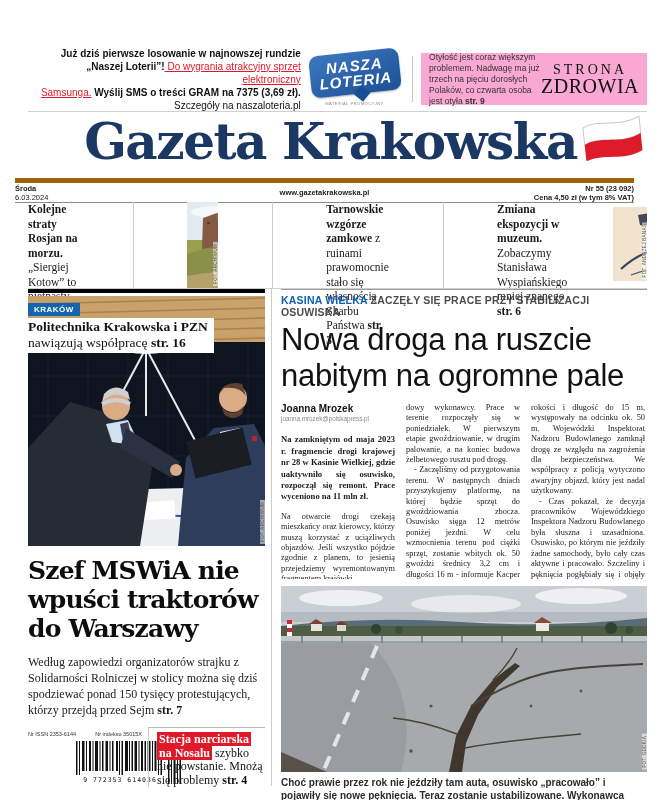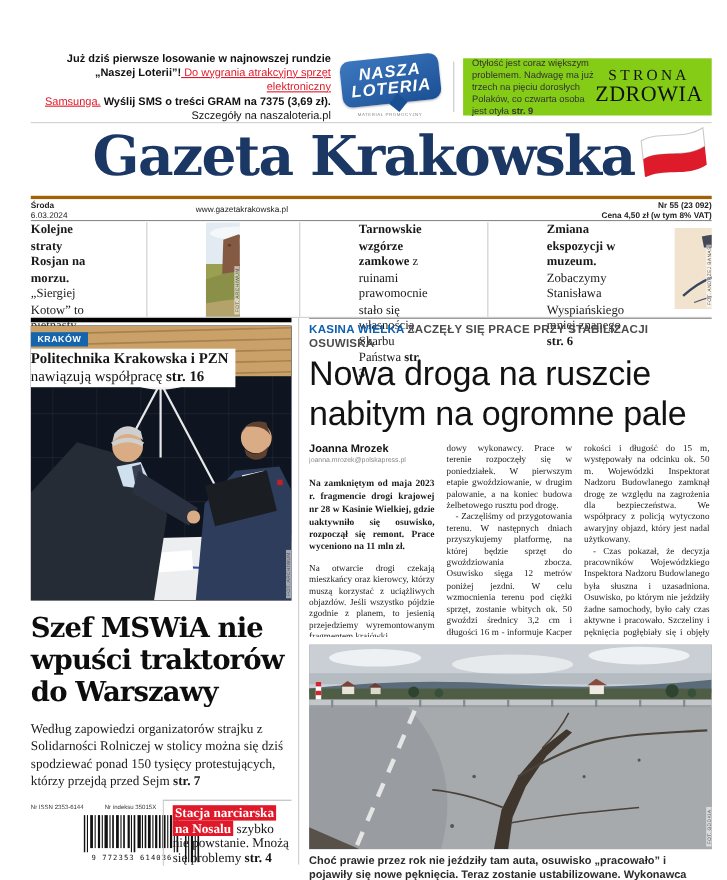--- a/index.html
+++ b/index.html
@@ -12,37 +12,37 @@
   .b-red{color:#e0192a;text-decoration:underline;}
   .loteria-wrap{width:120px;display:flex;flex-direction:column;align-items:center;}
   .loteria{width:90px;height:42px;background:linear-gradient(160deg,#3d79c0,#1b4f94);
            border-radius:9px;transform:rotate(-6deg);display:flex;flex-direction:column;
            justify-content:center;align-items:center;color:#fff;font-weight:bold;font-style:italic;
            font-size:15px;line-height:15px;letter-spacing:1px;position:relative;box-shadow:0 1px 2px rgba(0,0,0,.3);}
   .loteria:after{content:"";position:absolute;bottom:-6px;left:44px;width:12px;height:12px;
            background:#1b4f94;transform:rotate(45deg);}
   .loteria-sub{font-size:4px;color:#888;margin-top:7px;letter-spacing:.5px;}
   .banner-divider{width:1px;height:46px;background:#c7c7c7;margin:0 8px 0 4px;}
-  .health-box{flex:1;height:52px;background:#84cc16;display:flex;align-items:center;padding:0 8px;}
+  .health-box{flex:1;height:52px;background:#f9a8d4;display:flex;align-items:center;padding:0 8px;}
   .health-text{width:112px;font-size:8.5px;line-height:11px;color:#333;}
   .health-logo{flex:1;text-align:center;font-family:"Liberation Serif",serif;color:#101010;}
   .health-logo .hl1{font-size:14px;letter-spacing:3px;line-height:15px;}
   .health-logo .hl2{font-size:20px;letter-spacing:.5px;line-height:19px;}
   .rule-light{position:absolute;left:28px;width:619px;height:1px;background:#cfcfcf;}
   
   .masthead{position:absolute;left:0;top:113px;width:661px;text-align:center;}
   .masthead h1{margin:0;font-family:"DejaVu Serif","Liberation Serif",serif;font-weight:bold;
                font-size:50px;line-height:58px;letter-spacing:-1.5px;color:#1b3764;}
   .flag{position:absolute;right:18px;top:3px;transform:rotate(-6deg);}
   
-  .dateline{position:absolute;left:28px;top:178px;width:619px;border-top:3px solid #a16207;
+  .dateline{position:absolute;left:15px;top:178px;width:619px;border-top:5px solid #a16207;
             border-bottom:1px solid #8a8a8a;height:19px;display:flex;align-items:center;
-            font-size:7.5px;line-height:9px;color:#222;}
+            font-size:7.5px;line-height:9px;color:#222;gap:28px;}
   .dl-left{width:150px;}
-  .dl-center{flex:1;text-align:left;font-weight:normal;}
+  .dl-center{flex:1;text-align:center;font-weight:bold;}
   .dl-right{width:150px;text-align:right;font-weight:bold;}
   
   .teasers{position:absolute;left:28px;top:202px;width:619px;height:86px;display:flex;gap:46px;}
   .tz{font-family:"Liberation Serif",serif;font-size:11.5px;line-height:14.5px;color:#1a1a1a;}
   .tz-divider{width:1px;background:#ccc;margin:0 8px;}
   .tz1{width:114px;}
   .tz-photo{position:relative;width:118px;height:86px;overflow:hidden;}
   .tz2{width:106px;}
   .tz3{width:112px;}
   .tz-photo2{position:relative;width:130px;height:74px;margin-top:5px;overflow:hidden;}

